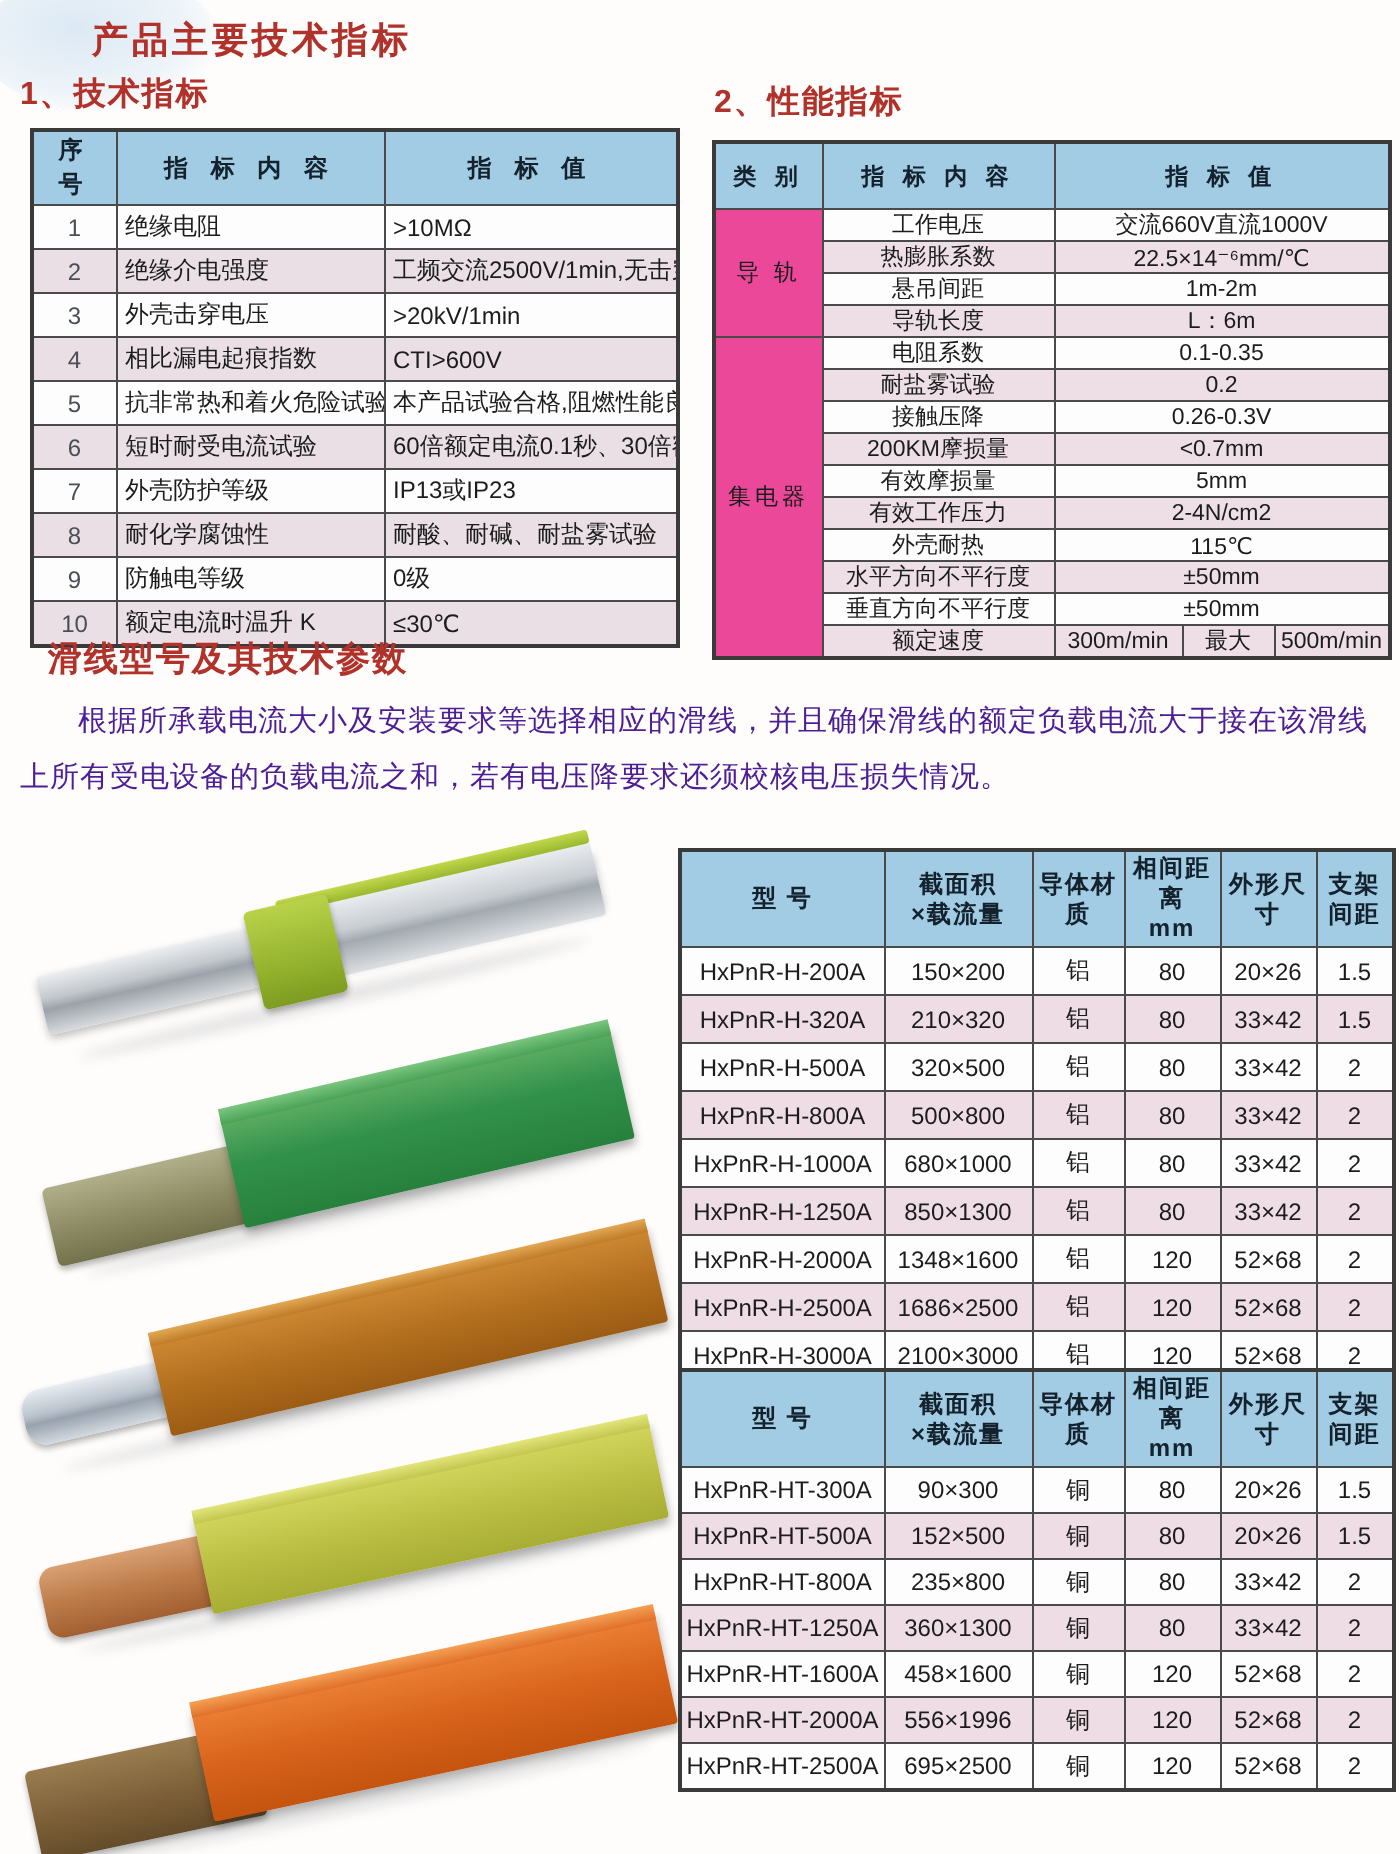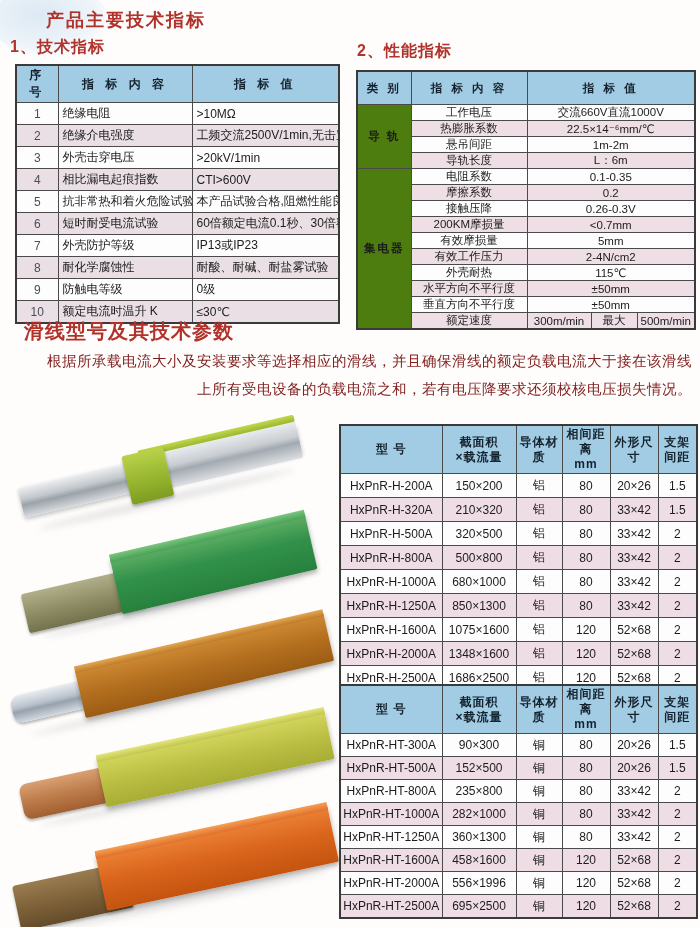--- a/index.html
+++ b/index.html
@@ -14,45 +14,44 @@
     background:radial-gradient(ellipse at 40% 40%, #dce9f4 0%, #eef4f9 55%, rgba(255,255,255,0) 75%);
     border-radius:50%;
   }
   .page-title{
     position:absolute;left:46px;top:8px;
     font-size:18px;font-weight:bold;color:#b1322a;letter-spacing:2px;
   }
   .sec-title{position:absolute;font-size:16px;font-weight:bold;color:#b1322a;letter-spacing:1px;}
   #sec1{left:10px;top:37px;}
   #sec2{left:357px;top:41px;}
-  #sec3{left:24px;top:318px;font-size:20px;}
+  #sec3{left:24px;top:318px;font-size:17px;}
   .para{
     position:absolute;left:10px;top:348px;width:682px;
-    font-size:14.5px;line-height:1.9;color:#7f1d1d;text-indent:2em;
+    font-size:14.5px;line-height:1.9;color:#4c1d95;text-indent:2em;
     letter-spacing:0.5px;
-    text-align:right;
   }
 
   table{border-collapse:collapse;table-layout:fixed;position:absolute;background:#fdfdfd;}
   th,td{border:1px solid #4a4a4a;overflow:hidden;white-space:nowrap;}
   th{background:#a2cce4;font-weight:bold;color:#14222e;white-space:pre-line;}
   table{border:2px solid #3a3a3a;}
 
   
   #tech-table{left:15px;top:64px;width:323px;font-size:12px;}
   #tech-table th{height:29px;letter-spacing:4px;}
   #tech-table td{height:21px;padding:0 4px;}
   #tech-table td:first-child{text-align:center;color:#4a4f57;}
   #tech-table tbody tr:nth-child(even) td{background:#e9dfe4;}
 
   
   #perf-table{left:356px;top:70px;width:338px;font-size:11.5px;}
   #perf-table th{height:30px;letter-spacing:3px;}
   #perf-table td{height:14px;padding:0 2px;text-align:center;}
-  #perf-table td.cat{background:#4d7c0f;font-weight:bold;letter-spacing:2px;}
+  #perf-table td.cat{background:#ec4899;font-weight:normal;letter-spacing:2px;}
   #perf-table tbody tr:nth-child(even) td{background:#eddfe5;}
   #perf-table tbody tr:nth-child(even) td.cat{background:#fdfdfd;}
 
   
   .model-table{width:357px;font-size:12px;}
   .model-table th{height:20px;line-height:1.25;letter-spacing:1px;}
   .model-table thead th{height:40px;}
   .model-table td{height:20px;text-align:center;}
   .model-table tbody tr:nth-child(even) td{background:#eeddE4;}
   #model-h{left:339px;top:424px;}
@@ -220,21 +219,21 @@
     <tr>
         <td>导轨长度</td>
         <td colspan="3">L：6m</td>
       </tr>
     <tr>
       <td class="cat" rowspan="10">集电器</td>
       <td>电阻系数</td>
       <td colspan="3">0.1-0.35</td>
     </tr>
     <tr>
-        <td>摩擦系数</td>
+        <td>耐盐雾试验</td>
         <td colspan="3">0.2</td>
       </tr>
     <tr>
         <td>接触压降</td>
         <td colspan="3">0.26-0.3V</td>
       </tr>
     <tr>
         <td>200KM摩损量</td>
         <td colspan="3">&lt;0.7mm</td>
       </tr>
@@ -366,28 +365,20 @@
       </tr>
       <tr>
         <td>HxPnR-H-1250A</td>
         <td>850×1300</td>
         <td>铝</td>
         <td>80</td>
         <td>33×42</td>
         <td>2</td>
       </tr>
       <tr>
-        <td>HxPnR-H-1600A</td>
-        <td>1075×1600</td>
-        <td>铝</td>
-        <td>120</td>
-        <td>52×68</td>
-        <td>2</td>
-      </tr>
-      <tr>
         <td>HxPnR-H-2000A</td>
         <td>1348×1600</td>
         <td>铝</td>
         <td>120</td>
         <td>52×68</td>
         <td>2</td>
       </tr>
       <tr>
         <td>HxPnR-H-2500A</td>
         <td>1686×2500</td>
@@ -447,28 +438,20 @@
       </tr>
       <tr>
         <td>HxPnR-HT-800A</td>
         <td>235×800</td>
         <td>铜</td>
         <td>80</td>
         <td>33×42</td>
         <td>2</td>
       </tr>
       <tr>
-        <td>HxPnR-HT-1000A</td>
-        <td>282×1000</td>
-        <td>铜</td>
-        <td>80</td>
-        <td>33×42</td>
-        <td>2</td>
-      </tr>
-      <tr>
         <td>HxPnR-HT-1250A</td>
         <td>360×1300</td>
         <td>铜</td>
         <td>80</td>
         <td>33×42</td>
         <td>2</td>
       </tr>
       <tr>
         <td>HxPnR-HT-1600A</td>
         <td>458×1600</td>

